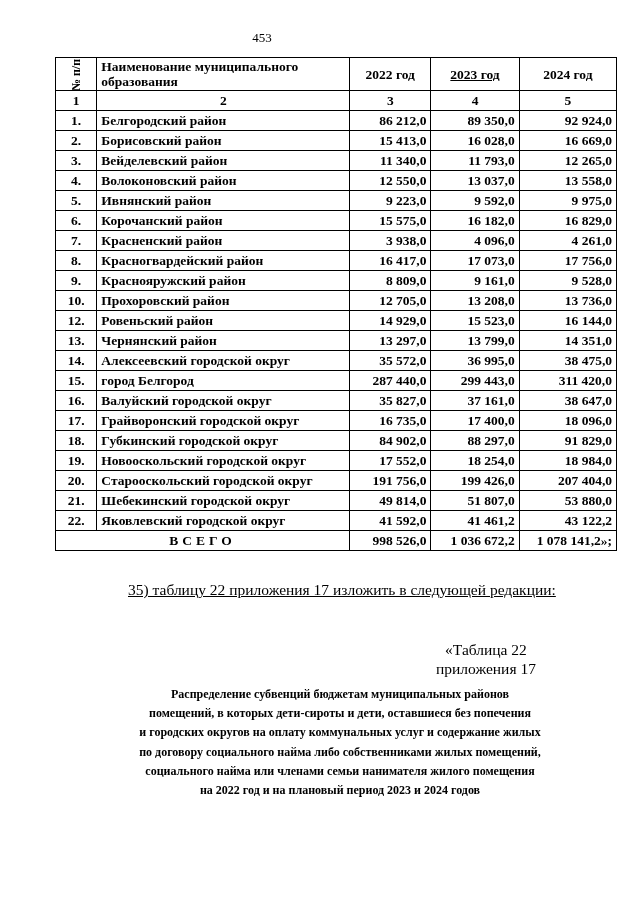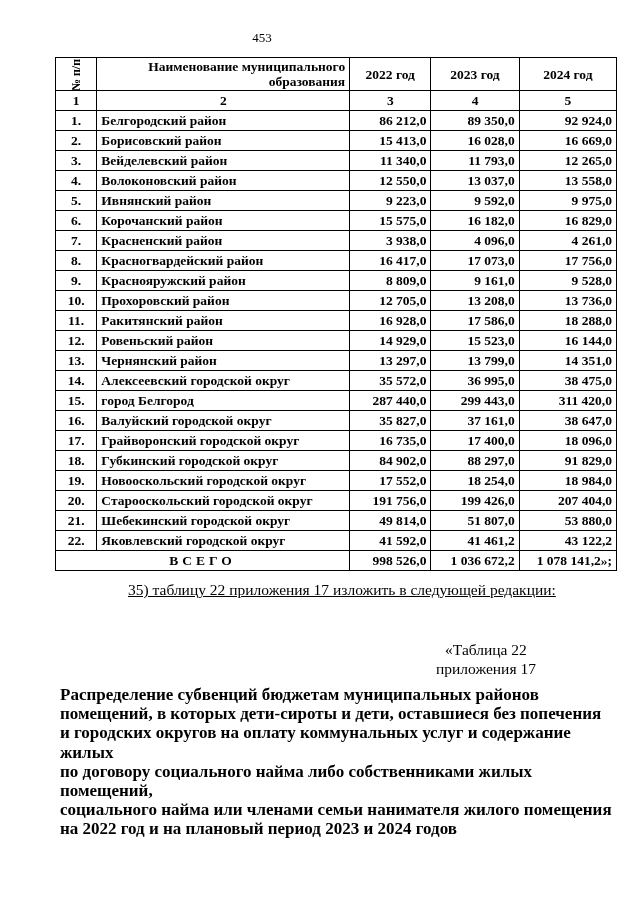--- a/index.html
+++ b/index.html
@@ -6,39 +6,39 @@
   body { width:640px; height:905px; position:relative; overflow:hidden;
          font-family:"Liberation Serif","DejaVu Serif",serif; color:#000; }
   .page-num { position:absolute; top:30px; left:0; width:524px; text-align:center; font-size:13px; }
   table.budget { position:absolute; left:55px; top:57px; width:562px; border-collapse:collapse;
                  font-family:"Liberation Serif",serif; font-weight:bold; font-size:13.5px; }
   table.budget td, table.budget th { border:1.3px solid #000; padding:0 4px; height:19px; line-height:18px; }
   table.budget th { font-weight:bold; height:32px; text-align:center; line-height:15px; }
   .c-num { width:30px; text-align:center; }
   .c-name { width:243px; text-align:left; }
   .c-val { text-align:right; }
-  .c-y1 { width:72px; } .c-y2 { width:79px; } .c-y3 { width:88px; }
+  .c-y1 { width:72px; } .c-y2 { width:79px;text-decoration:underline; } .c-y3 { width:88px; }
   .idx td { text-align:center; height:19px; }
   .vert { display:inline-block; transform:rotate(-90deg); white-space:nowrap; font-size:12px; line-height:12px; }
   .total-label { text-align:center; letter-spacing:4px; }
   .para { position:absolute; top:581px; left:128px; font-size:15.5px;text-decoration:underline; }
   .tabref { position:absolute; top:640px; left:436px; font-size:15.5px; line-height:19px; text-align:center; }
-  .heading { position:absolute; top:685px; left:60px; width:560px; text-align:left; font-weight:bold;
-             font-size:17px; line-height:19.2px; }
+  .heading { position:absolute; top:685px; left:60px; width:560px; text-align:center; font-weight:bold;
+             font-size:12px; line-height:19.2px; }
 </style>
 </head>
 <body>
 
 <div class="page-num">453</div>
 
 <table class="budget">
   <thead>
     <tr>
       <th class="c-num"><span class="vert">№ п/п</span></th>
-      <th class="c-name" style="text-align:right">Наименование муниципального образования</th>
+      <th class="c-name" style="text-align:left">Наименование муниципального образования</th>
       <th class="c-y1">2022 год</th>
       <th class="c-y2">2023 год</th>
       <th class="c-y3">2024 год</th>
     </tr>
     <tr class="idx">
       <td>1</td>
       <td>2</td>
       <td>3</td>
       <td>4</td>
       <td>5</td>
@@ -109,27 +109,20 @@
         <td class="c-val">9 528,0</td>
       </tr>
       <tr>
         <td class="c-num">10.</td>
         <td class="c-name">Прохоровский район</td>
         <td class="c-val">12 705,0</td>
         <td class="c-val">13 208,0</td>
         <td class="c-val">13 736,0</td>
       </tr>
       <tr>
-        <td class="c-num">11.</td>
-        <td class="c-name">Ракитянский район</td>
-        <td class="c-val">16 928,0</td>
-        <td class="c-val">17 586,0</td>
-        <td class="c-val">18 288,0</td>
-      </tr>
-      <tr>
         <td class="c-num">12.</td>
         <td class="c-name">Ровеньский район</td>
         <td class="c-val">14 929,0</td>
         <td class="c-val">15 523,0</td>
         <td class="c-val">16 144,0</td>
       </tr>
       <tr>
         <td class="c-num">13.</td>
         <td class="c-name">Чернянский район</td>
         <td class="c-val">13 297,0</td>

